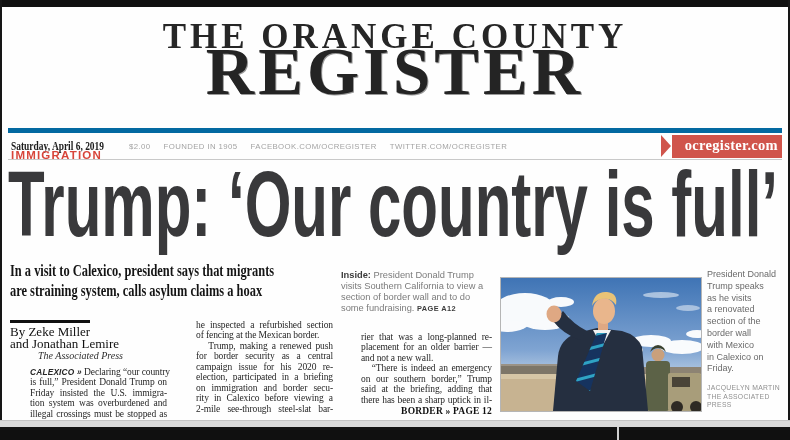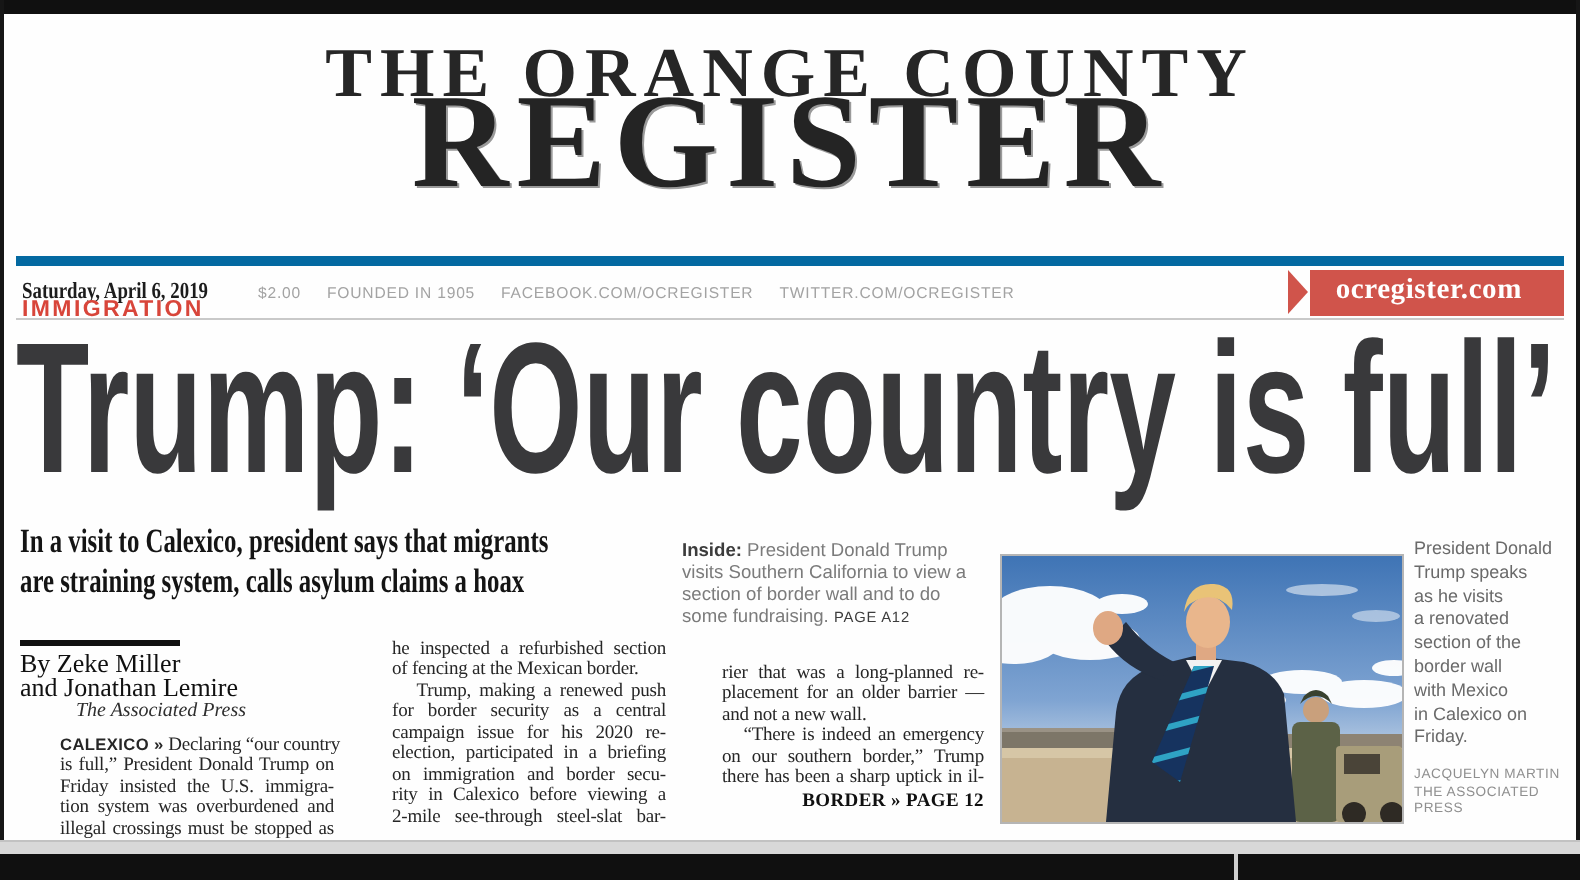--- a/index.html
+++ b/index.html
@@ -33,21 +33,21 @@
     transform:scaleX(.82); transform-origin:0 50%; width:118px; margin-left:3px;
   }
   .dl-item {
     font-family:"Liberation Sans", sans-serif; font-size:7.8px; letter-spacing:.4px;
     color:#a3a3a3; white-space:nowrap; margin-right:13px;
   }
   .dl-item:first-of-type { margin-left:-14px; }
   .site-tag {
     margin-left:auto; position:relative; height:22px; background:var(--accent,#d0544b);
     color:#ffffff; font-weight:bold; font-size:14.5px; letter-spacing:.3px;
-    display:flex; align-items:center; padding:0 21px 1px 13px;text-align:right;
+    display:flex; align-items:center; padding:0 4px 1px 13px;text-align:right;
   }
   .site-tag::before {
     content:""; position:absolute; left:-11px; top:50%; transform:translateY(-50%);
     border-left:10px solid var(--accent,#d0544b);
     border-top:11px solid transparent; border-bottom:11px solid transparent;
   }
 
   .section-label {
     position:absolute; left:11px; top:149px;
     font-family:"Liberation Sans", sans-serif; font-weight:bold; font-size:11.5px;
@@ -68,28 +68,28 @@
   .col3 { left:341px; top:270px; width:151px; }
 
   .by-rule { width:80px; height:3px; background:#101010; margin-bottom:3px; }
   .by-line { font-weight:normal; font-size:13px; line-height:12px; color:#101010; }
   .agency  { font-style:italic; font-size:10px; line-height:12px; color:#2e2e2e; margin-bottom:5px;margin-left:28px; }
 
   .jline {
     font-size:9.5px; line-height:10.45px; color:#262626;
     text-align:justify; text-align-last:justify; letter-spacing:-.1px; white-space:nowrap;margin-left:20px;
   }
-  .jline b { font-family:"Liberation Sans", sans-serif; font-size:8.3px; letter-spacing:.2px; }
+  .jline b { font-family:"Liberation Sans", sans-serif; font-size:8.3px; letter-spacing:.2px;font-style:italic; }
 
   .inside {
     font-family:"Liberation Sans", sans-serif; font-size:9.3px; line-height:11px;
     color:#7b7b7b; margin-bottom:18px;
   }
   .inside b { color:#3c3c3c; }
-  .inside .pg { font-size:7.4px; font-weight:normal; color:#3c3c3c; letter-spacing:.4px; }
+  .inside .pg { font-size:7.4px; font-weight:bold; color:#3c3c3c; letter-spacing:.4px; }
 
   .jump {
     font-weight:bold; font-size:9.5px; color:#101010; text-align:right; margin-top:1px;
     letter-spacing:.2px;
   }
 
   .photo {
     position:absolute; left:500px; top:277px; width:202px; height:135px;
     border:1px solid #b5b5b5; box-sizing:border-box; background:#9db6d6;
   }
@@ -169,20 +169,21 @@
   </div>
 
   <div class="col col3">
     <div class="inside"><b>Inside:</b><span> President Donald Trump visits Southern California to view a section of border wall and to do some fundraising. </span><span class="pg">PAGE A12</span></div>
     <div>
         <div class="jline">rier that was a long-planned re-</div>
         <div class="jline">placement for an older barrier —</div>
         <div class="jline" style="text-align-last: left;">and not a new wall.</div>
         <div class="jline">&nbsp;&nbsp;&nbsp;“There is indeed an emergency</div>
         <div class="jline">on our southern border,” Trump</div>
+        <div class="jline">said at the briefing, adding that</div>
         <div class="jline">there has been a sharp uptick in il-</div>
       </div>
     <div class="jump">BORDER » PAGE 12</div>
   </div>
 
   <div class="photo">
     <svg width="200" height="133" viewBox="0 0 200 133">
       <defs>
         <linearGradient id="sky" x1="0" y1="0" x2="0" y2="1">
           <stop offset="0" stop-color="#3f74b5"></stop>

